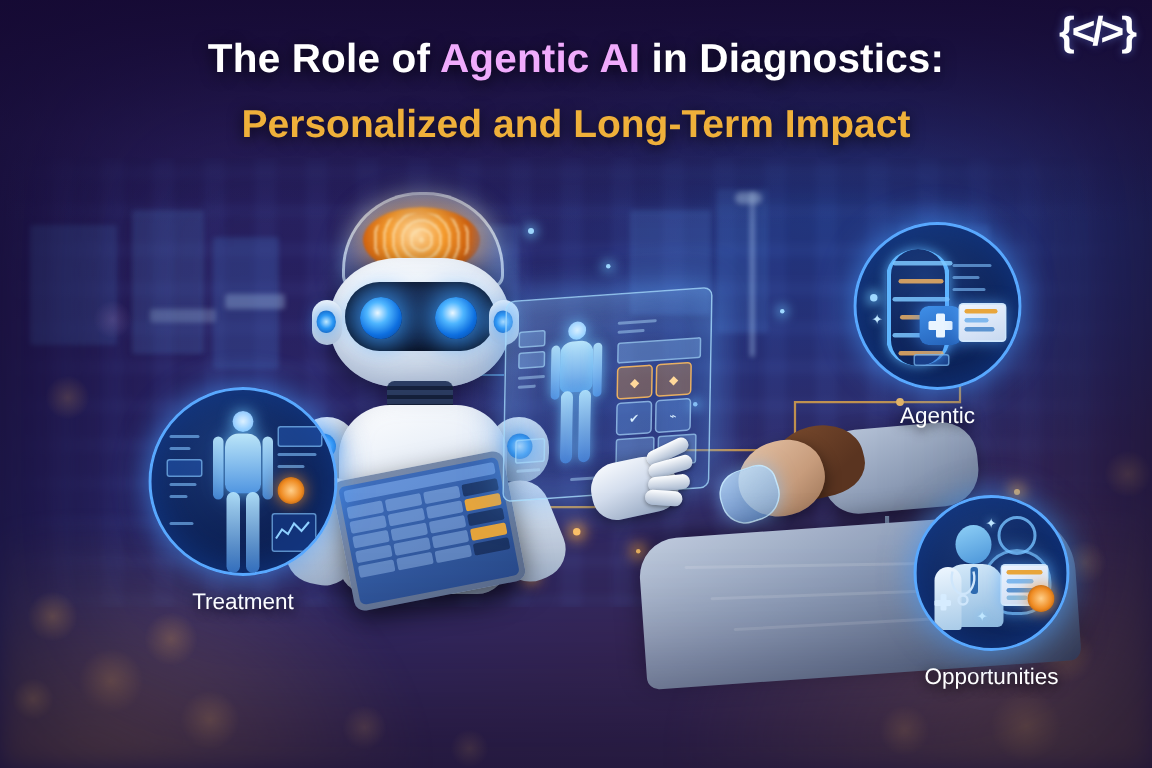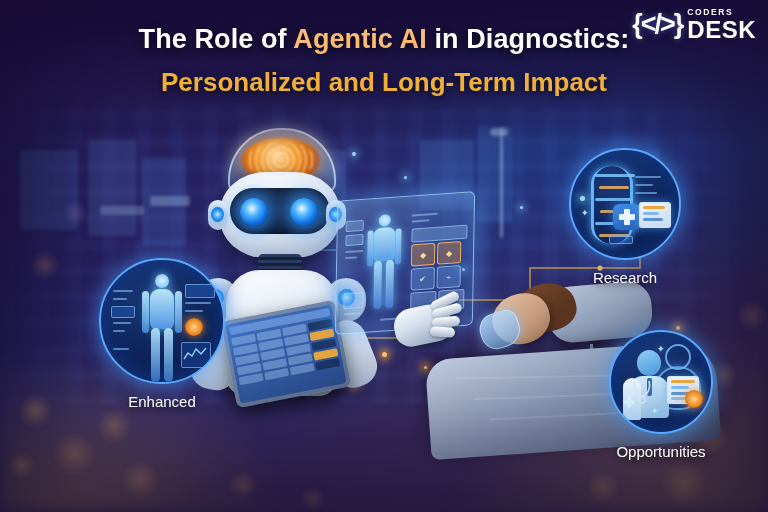--- a/index.html
+++ b/index.html
@@ -48,21 +48,21 @@
   #logo{position:absolute;right:12px;top:8px;display:flex;align-items:center;gap:5px;}
   .logo-brackets{color:#fff;font-size:27px;font-weight:bold;letter-spacing:-2px;line-height:1;
     font-family:"Liberation Sans",sans-serif;text-shadow:0 0 6px rgba(120,150,255,.5);}
   .logo-words{display:flex;flex-direction:column;line-height:1;}
   .logo-small{color:#fff;font-size:8.5px;font-weight:bold;letter-spacing:1.6px;}
   .logo-big{color:#fff;font-size:24px;font-weight:bold;letter-spacing:.5px;margin-top:1px;}
   
   #title-block{position:absolute;left:0;top:24px;width:768px;text-align:center;}
   .t-line1{font-size:27px;font-weight:bold;color:#ffffff;letter-spacing:.1px;
     text-shadow:0 2px 10px rgba(0,0,0,.75);}
-  .t-line1 .accent{color:#fdba74;}
+  .t-line1 .accent{color:#f0abfc;}
   .t-line2{margin-top:12px;font-size:26px;font-weight:bold;color:#efb03a;
     text-shadow:0 2px 10px rgba(0,0,0,.75);}
   
   #circuits{position:absolute;inset:0;}
   
   #robot{position:absolute;left:186px;top:128px;width:190px;height:290px;}
   .r-dome{position:absolute;left:42px;top:0px;width:104px;height:60px;
     border-radius:52px 52px 8px 8px;
     background:linear-gradient(180deg, rgba(190,225,255,.55) 0%, rgba(120,170,235,.30) 100%);
     border:2px solid rgba(205,230,255,.75);box-shadow:0 0 16px rgba(120,190,255,.55);}
@@ -427,21 +427,21 @@
       <div class="mini-box" style="left:84px;top:24px;width:28px;height:12px;"></div>
       <div class="mini-line" style="left:84px;top:42px;width:26px;"></div>
       <div class="mini-line" style="left:84px;top:50px;width:18px;"></div>
       <div class="mini-chip" style="left:84px;top:58px;width:18px;height:18px;"></div>
       <div class="mini-box" style="left:80px;top:82px;width:28px;height:24px;background:rgba(20,55,130,.8);"></div>
       <svg style="position:absolute;left:82px;top:86px;" width="24" height="16" viewBox="0 0 24 16">
         <polyline points="1,13 5,7 9,10 13,3 18,8 23,2" fill="none" stroke="#8fd0ff" stroke-width="1.4"></polyline>
       </svg>
     </div>
     <div class="flabel">
-      <div>Enhanced</div>
+      <div>Treatment</div>
     </div>
   </div>
 
   <div class="feature" style="left:536px;top:148px;width:178px;">
     <div class="fcircle" style="width:108px;height:108px;margin:0 auto;">
       <div class="dna">
         <div class="dna-strand" style="left:0;top:0;width:36px;height:78px;border-radius:50% / 22%;"></div>
         <div class="dna-rung" style="top:8px;"></div>
         <div class="dna-rung warm" style="top:20px;left:8px;width:30px;"></div>
         <div class="dna-rung" style="top:32px;left:4px;width:38px;"></div>
@@ -459,21 +459,21 @@
         <div class="mm-row" style="left:3px;top:15px;width:20px;background:#5b93d0;"></div>
       </div>
       <div class="mini-line" style="left:64px;top:26px;width:26px;"></div>
       <div class="mini-line" style="left:64px;top:34px;width:18px;"></div>
       <div class="mini-line" style="left:64px;top:42px;width:22px;"></div>
       <div class="spark" style="left:10px;top:58px;">✦</div>
       <div class="glow-dot" style="left:9px;top:46px;width:5px;height:5px;"></div>
       <div class="mini-box" style="left:38px;top:86px;width:22px;height:6px;"></div>
     </div>
     <div class="flabel">
-      <div>Research</div>
+      <div>Agentic</div>
     </div>
   </div>
 
   <div class="feature" style="left:568px;top:330px;width:186px;">
     <div class="fcircle" style="width:100px;height:100px;margin:0 auto;">
       <div class="ghost-head" style="left:54px;top:12px;width:22px;height:22px;"></div>
       <div class="ghost" style="left:44px;top:34px;width:42px;height:40px;"></div>
       <div class="doc-head" style="left:26px;top:18px;width:24px;height:26px;"></div>
       <div class="doc-body" style="left:18px;top:44px;width:40px;height:42px;"></div>
       <div class="doc-coat" style="left:12px;top:46px;width:18px;height:42px;"></div>
@@ -499,19 +499,15 @@
     </div>
   </div>
 
   <div id="title-block">
     <div class="t-line1"><span>The Role of </span><span class="accent">Agentic AI</span><span> in Diagnostics:</span></div>
     <div class="t-line2">Personalized and Long-Term Impact</div>
   </div>
 
   <div id="logo">
     <span class="logo-brackets">{&lt;/&gt;}</span>
-    <span class="logo-words">
-      <span class="logo-small">CODERS</span>
-      <span class="logo-big">DESK</span>
-    </span>
   </div>
 
 </div>
 
 </body></html>

